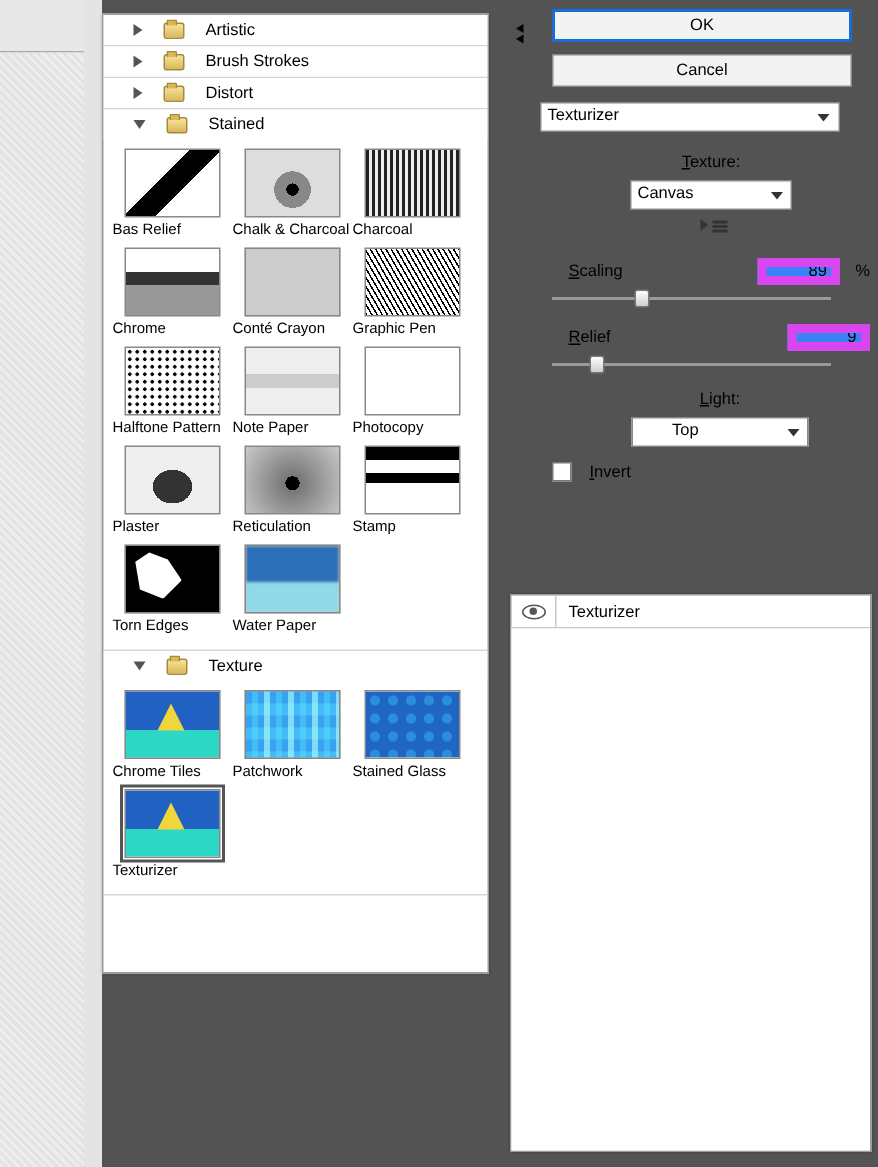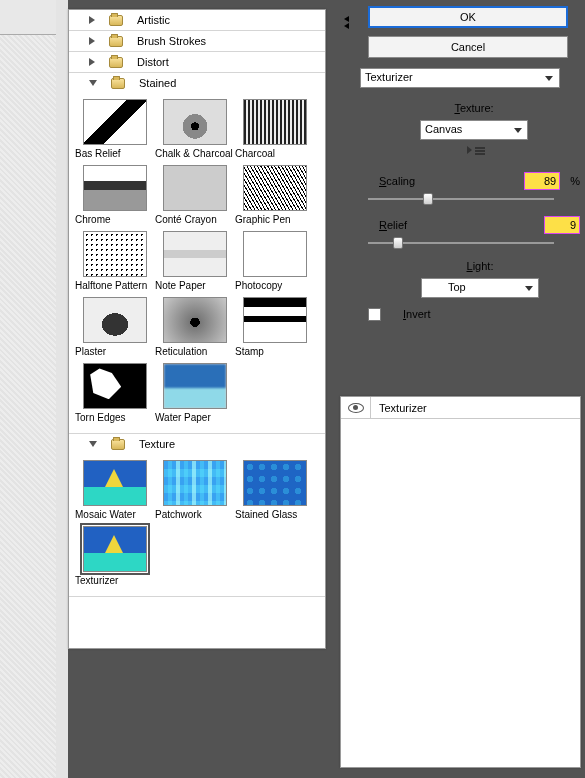--- a/index.html
+++ b/index.html
@@ -63,37 +63,37 @@
 
 .dd-row { margin: 10px 0 0 20px; }
 .dd { width: 200px; height: 20px; border:1px solid #888; background:#fff; position:relative; padding:2px 4px; cursor:pointer; }
 .dd::after { content:""; position:absolute; right:6px; top:7px; width:0;height:0;border-left:4px solid transparent;border-right:4px solid transparent;border-top:5px solid #333; }
 
 .settings { margin: 14px 0 0 28px; width: 212px; }
 .set-row { margin-bottom: 10px; flex-direction: column; }
 .set-line { display:flex; align-items:center; justify-content:space-between; margin-bottom:2px;margin-left:11px;}
 .set-label { color:#000; }
 .und { text-decoration: underline; }
-.num-input { width:36px; height:18px; border:1px solid #d946ef; text-align:right; padding:1px 3px; background:#fde047; }
+.num-input { width:55px; height:18px; border:6px solid #d946ef; text-align:right; padding:1px 3px; background:#3b82f6; }
 .pct { margin-left:4px; }
 .slider { position:relative; height:14px; width: 186px; }
 .slider-track { position:absolute; left:0; right:0; top:6px; height:2px; background:#9a9a9a; }
 .slider-thumb { position:absolute; top:1px; width:10px; height:12px; background:linear-gradient(#fefefe,#cfcfcf); border:1px solid #777; border-radius:2px; transform:translateX(-50%); }
 
 .inline { display:flex; align-items:center; gap:6px; }
 .sel { height:20px; border:1px solid #888; background:#fff; position:relative; padding:2px 4px; cursor:pointer; }
 .sel::after { content:""; position:absolute; right:5px; top:7px; width:0;height:0;border-left:4px solid transparent;border-right:4px solid transparent;border-top:5px solid #333; }
 .sel.w1 { width: 108px; }
 .sel.w2 { width: 118px; padding-left: 26px; }
 
 .menu-icon { width:20px; height:16px; position:relative; cursor:pointer; margin-left:6px;}
 .menu-icon::before{content:"";position:absolute;left:0;top:0;width:0;height:0;border-top:4px solid transparent;border-bottom:4px solid transparent;border-left:5px solid #333;}
 .menu-icon::after{content:"";position:absolute;left:8px;top:1px;width:10px;height:2px;background:#333;box-shadow:0 3px 0 #333,0 6px 0 #333;}
 
-.chk { display:flex; align-items:flex-start; gap:22px; margin:8px 0 0 0; }
+.chk { display:flex; align-items:center; gap:12px; margin:8px 0 0 0; }
 .chkbox { width:13px; height:13px; border:1px solid #777; background:#fff; }
 
 .layers { position:absolute; left: 340px; top: 396px; width: 241px; height: 372px; background:#fff; border:1px solid #9a9a9a; box-shadow: 0 0 2px rgba(0,0,0,.25); }
 .layer-row { height:22px; border-bottom:1px solid #c9c9c9; display:flex; align-items:center; }
 .eye-col { width:30px; height:100%; border-right:1px solid #c9c9c9; display:flex;align-items:center;justify-content:center; }
 .eye { width:16px; height:10px; border:1px solid #555; border-radius:50%; position:relative; }
 .eye::after{content:"";position:absolute;left:4px;top:1px;width:5px;height:5px;background:#555;border-radius:50%;}
 .layer-name { padding-left:8px; }
 .layers-body { height: calc(100% - 22px); background:#fff; }
 
@@ -238,21 +238,21 @@
         <div class="cat-hd">
           <span class="tri dn"></span>
           <span class="folder"></span>
           <span class="cat-label bold">Texture</span>
         </div>
         <div class="thumbs">
           <div class="thumb-cell">
               <div class="thumb">
                 <div class="fx fx-boat"></div>
               </div>
-              <div class="thumb-label">Mosaic Water</div>
+              <div class="thumb-label">Chrome Tiles</div>
             </div>
           <div class="thumb-cell">
               <div class="thumb">
                 <div class="fx fx-patch"></div>
               </div>
               <div class="thumb-label">Patchwork</div>
             </div>
           <div class="thumb-cell">
               <div class="thumb">
                 <div class="fx fx-glass"></div>

